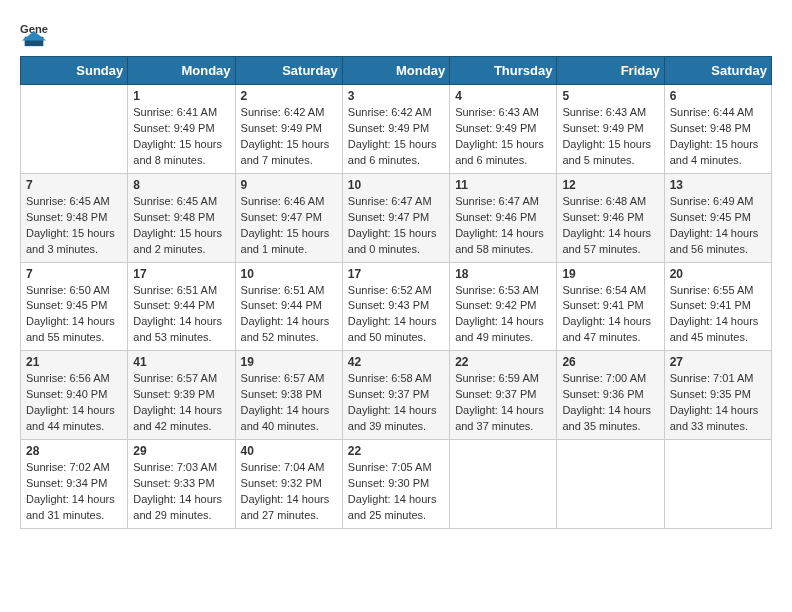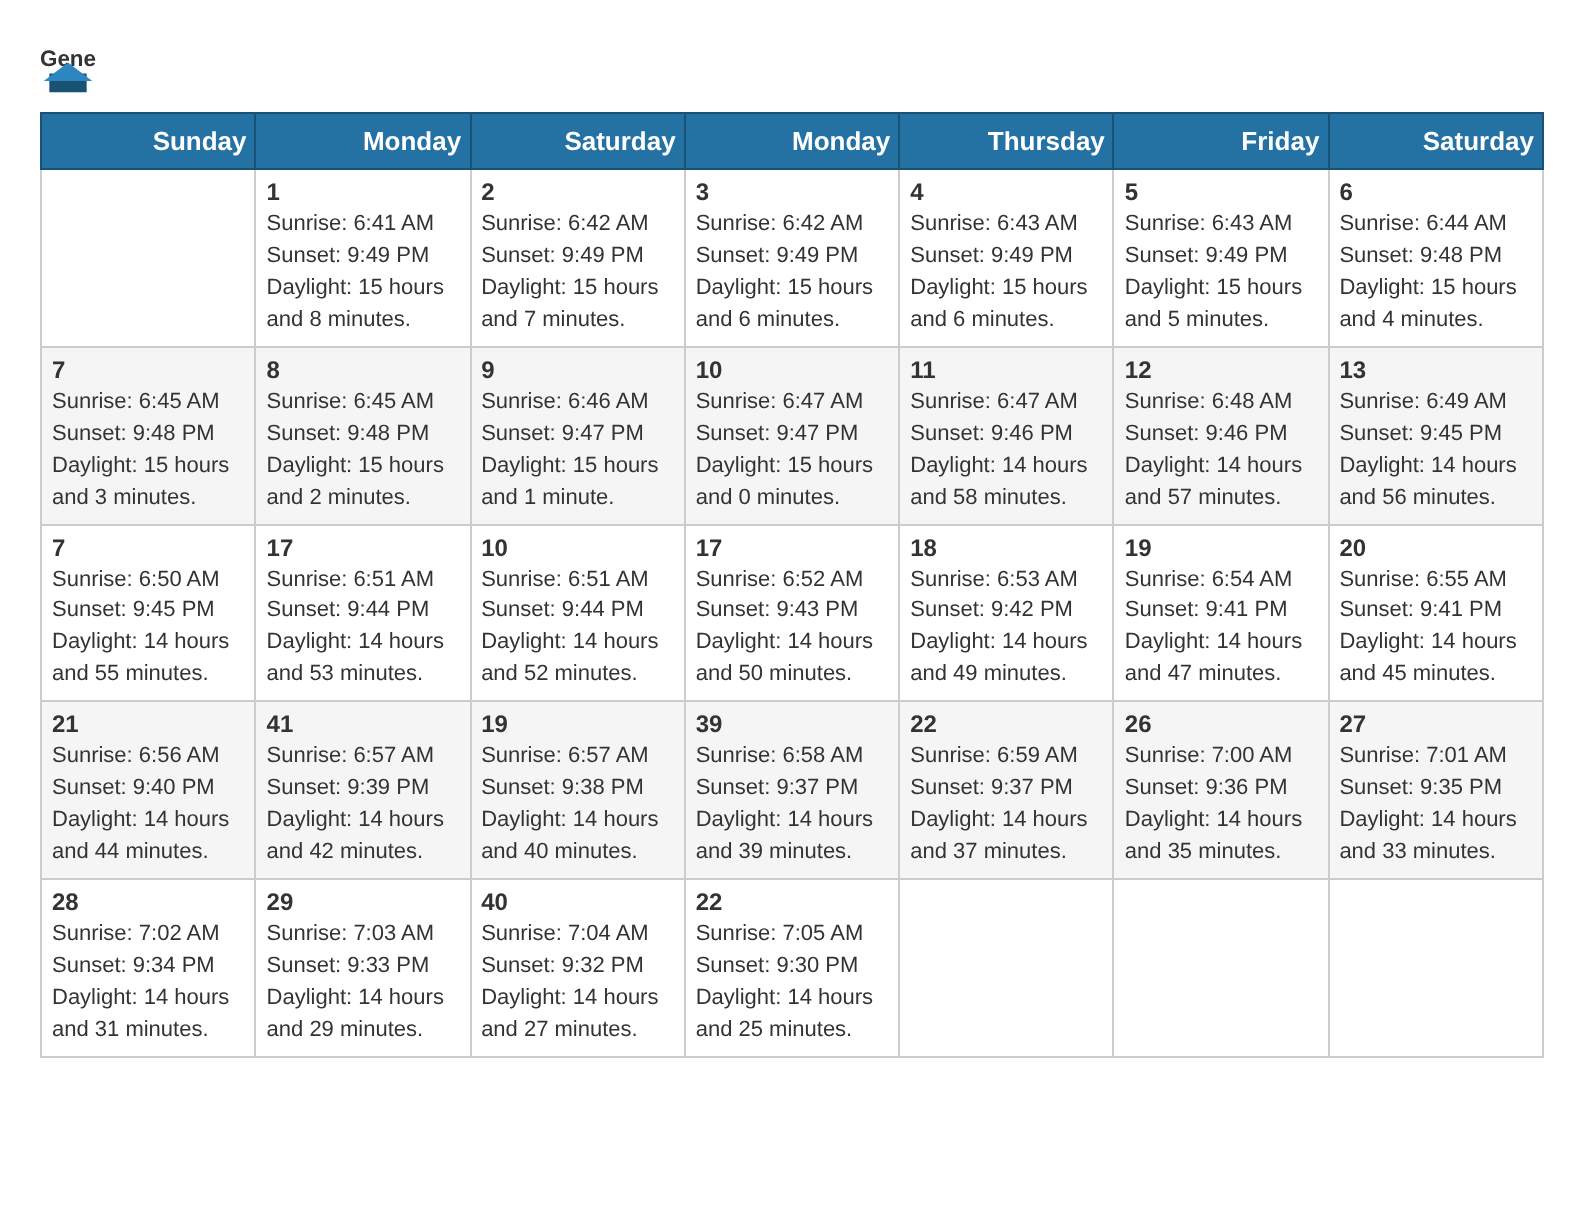--- a/index.html
+++ b/index.html
@@ -206,21 +206,21 @@
         </td>
         <td>
           <span class="day-number">41</span>
           <div class="day-info">Sunrise: 6:57 AM<br>Sunset: 9:39 PM<br>Daylight: 14 hours<br>and 42 minutes.</div>
         </td>
         <td>
           <span class="day-number">19</span>
           <div class="day-info">Sunrise: 6:57 AM<br>Sunset: 9:38 PM<br>Daylight: 14 hours<br>and 40 minutes.</div>
         </td>
         <td>
-          <span class="day-number">39</span>
+          <span class="day-number">42</span>
           <div class="day-info">Sunrise: 6:58 AM<br>Sunset: 9:37 PM<br>Daylight: 14 hours<br>and 39 minutes.</div>
         </td>
         <td>
           <span class="day-number">22</span>
           <div class="day-info">Sunrise: 6:59 AM<br>Sunset: 9:37 PM<br>Daylight: 14 hours<br>and 37 minutes.</div>
         </td>
         <td>
           <span class="day-number">26</span>
           <div class="day-info">Sunrise: 7:00 AM<br>Sunset: 9:36 PM<br>Daylight: 14 hours<br>and 35 minutes.</div>
         </td>

